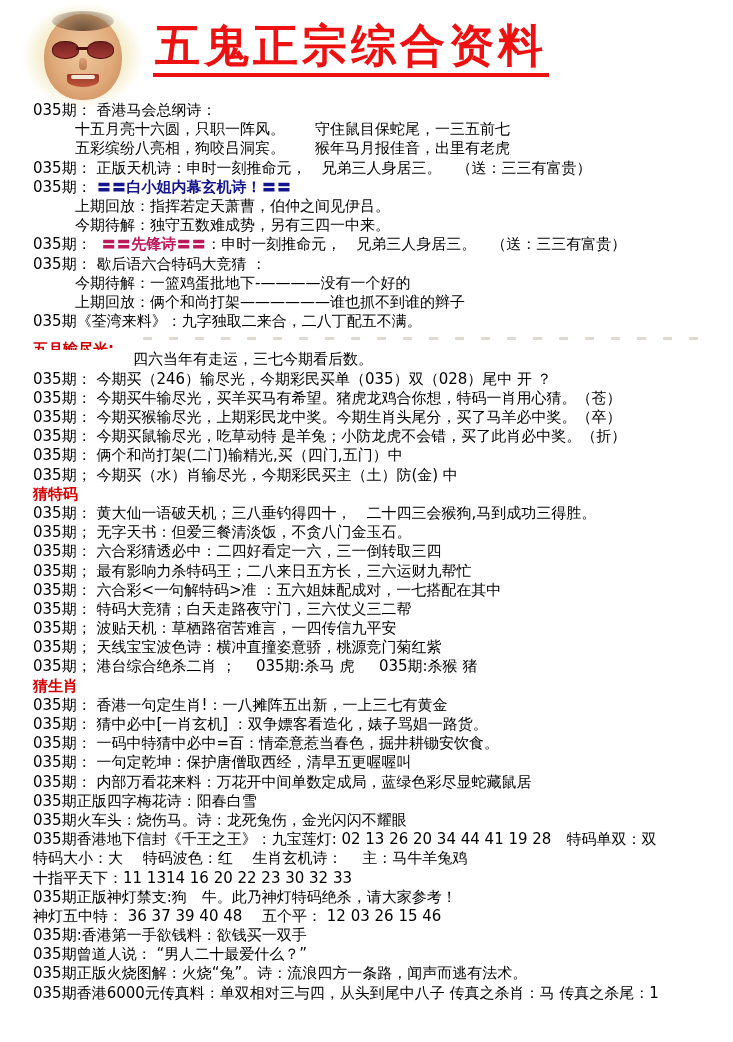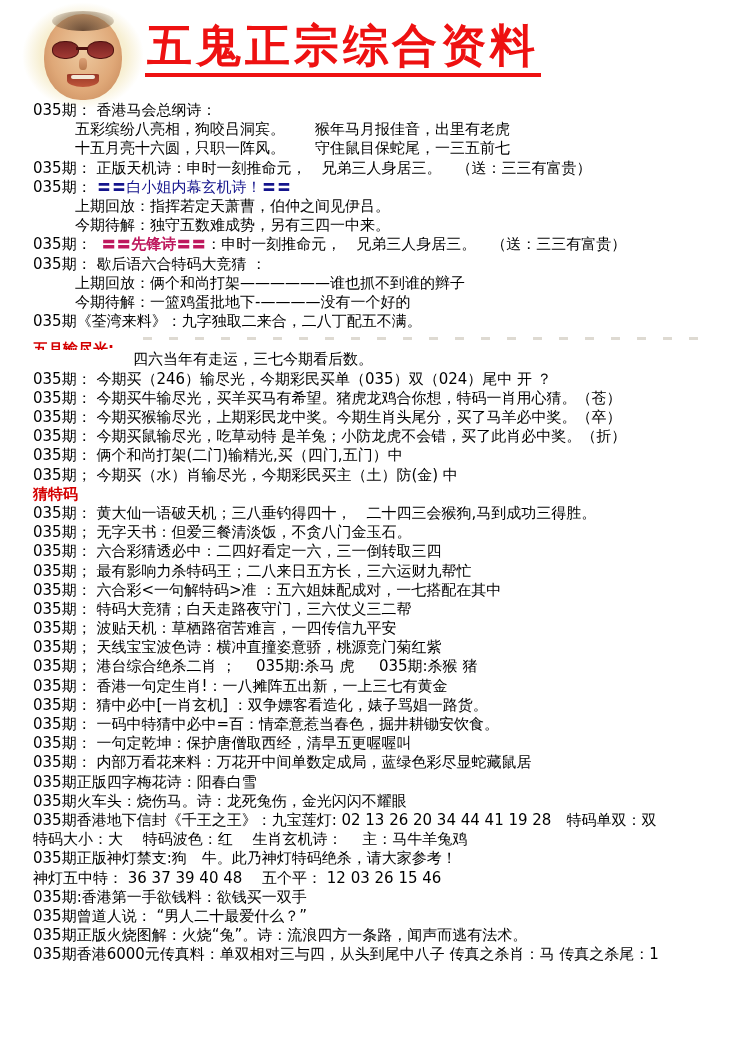--- a/index.html
+++ b/index.html
@@ -19,32 +19,32 @@
   .glasses{position:absolute;left:7px;top:27px;width:64px;height:20px;}
   .lens{position:absolute;width:25px;height:16px;border-radius:46%;
     background:linear-gradient(#742020,#a23a34);border:1px solid #4e1210;}
   .lens.l{left:1px;}.lens.r{right:1px;}
   .bridge{position:absolute;left:25px;top:6px;width:14px;height:3px;background:#4e1210;}
   .nose{position:absolute;left:35px;top:44px;width:8px;height:12px;border-radius:40%;
     background:linear-gradient(#dca176,#b97a4e);}
   .mouth{position:absolute;left:23px;top:60px;width:32px;height:13px;border-radius:8% 8% 50% 50%;
     background:linear-gradient(#973626,#c0563a);}
   .teeth{position:absolute;left:27px;top:61px;width:24px;height:4px;border-radius:2px;background:#f2e8d8;}
-  .title{position:absolute;left:145px;top:20px;margin:0;z-index:1;
+  .title{position:absolute;left:153px;top:20px;margin:0;z-index:1;
     font-family:"Liberation Serif","DejaVu Serif",serif;
     font-size:45px;font-weight:bold;letter-spacing:4px;line-height:52px;
     color:#ee1111;border-bottom:4px solid #ee1111;padding:0 2px 1px 2px;}
   
   .content{position:absolute;left:33px;top:101px;width:700px;z-index:1;}
   .line{white-space:pre;font-size:15px;line-height:19.2px;height:19.2px;color:#000;position:relative;}
   .ind1{padding-left:42px;}
   .ind2{padding-left:100px;}
   .sg-k{color:#000;margin-top:7px;}
   .sg-b{color:#be185d;font-weight:bold;}
-  .sg-v{color:#14148c;font-weight:normal;}
+  .sg-v{color:#14148c;font-weight:bold;}
   .sg-r{color:#d40000;font-weight:bold;}
   
   .clip-line{height:19.2px;}
   .clipbox{display:inline-block;height:10px;overflow:hidden;vertical-align:bottom;}
   .clipbox .sg-r{display:inline-block;margin-top:-9px;}
   .remnant-strip{position:absolute;left:110px;top:6px;width:560px;height:3px;
     background:repeating-linear-gradient(90deg,#dedad2 0 9px,rgba(0,0,0,0) 9px 26px);}
 </style>
 </head>
 <body>
@@ -62,57 +62,59 @@
       <div class="nose"></div>
       <div class="mouth"></div>
       <div class="teeth"></div>
     </div>
   </div>
   <h1 class="title">五鬼正宗综合资料</h1>
 </div>
 
 <div class="content" id="content">
     <div class="line ind0"><span class="sg-k">035期： 香港马会总纲诗：</span></div>
+    <div class="line ind1"><span class="sg-k">十五月亮十六圆，只职一阵风。　　守住鼠目保蛇尾，一三五前七</span></div>
     <div class="line ind1"><span class="sg-k">五彩缤纷八亮相，狗咬吕洞宾。　　猴年马月报佳音，出里有老虎</span></div>
-    <div class="line ind1"><span class="sg-k">十五月亮十六圆，只职一阵风。　　守住鼠目保蛇尾，一三五前七</span></div>
     <div class="line ind0"><span class="sg-k">035期： 正版天机诗：申时一刻推命元，　兄弟三人身居三。　（送：三三有富贵）</span></div>
     <div class="line ind0"><span class="sg-k">035期： </span><span class="sg-v">〓〓白小姐内幕玄机诗！〓〓</span></div>
     <div class="line ind1"><span class="sg-k">上期回放：指挥若定天萧曹，伯仲之间见伊吕。</span></div>
     <div class="line ind1"><span class="sg-k">今期待解：独守五数难成势，另有三四一中来。</span></div>
     <div class="line ind0"><span class="sg-k">035期：  </span><span class="sg-b">〓〓先锋诗〓〓</span><span class="sg-k">：申时一刻推命元，　兄弟三人身居三。　（送：三三有富贵）</span></div>
     <div class="line ind0"><span class="sg-k">035期： 歇后语六合特码大竞猜 ：</span></div>
+    <div class="line ind1"><span class="sg-k">今期待解：一篮鸡蛋批地下-————没有一个好的</span></div>
     <div class="line ind1"><span class="sg-k">上期回放：俩个和尚打架——————谁也抓不到谁的辫子</span></div>
-    <div class="line ind1"><span class="sg-k">今期待解：一篮鸡蛋批地下-————没有一个好的</span></div>
     <div class="line ind0"><span class="sg-k">035期《荃湾来料》：九字独取二来合，二八丁配五不满。</span></div>
     <div class="line ind0 clip-line"><span class="remnant-strip"></span><span class="clipbox"><span class="sg-r">五月输尽光:</span></span></div>
     <div class="line ind2"><span class="sg-k">四六当年有走运，三七今期看后数。</span></div>
-    <div class="line ind0"><span class="sg-k">035期： 今期买（246）输尽光，今期彩民买单（035）双（024）尾中 开 ？</span></div>
+    <div class="line ind0"><span class="sg-k">035期： 今期买（246）输尽光，今期彩民买单（035）双（028）尾中 开 ？</span></div>
     <div class="line ind0"><span class="sg-k">035期： 今期买牛输尽光，买羊买马有希望。猪虎龙鸡合你想，特码一肖用心猜。（苍）</span></div>
     <div class="line ind0"><span class="sg-k">035期： 今期买猴输尽光，上期彩民龙中奖。今期生肖头尾分，买了马羊必中奖。（卒）</span></div>
     <div class="line ind0"><span class="sg-k">035期： 今期买鼠输尽光，吃草动特 是羊兔；小防龙虎不会错，买了此肖必中奖。（折）</span></div>
     <div class="line ind0"><span class="sg-k">035期： 俩个和尚打架(二门)输精光,买（四门,五门）中</span></div>
     <div class="line ind0"><span class="sg-k">035期； 今期买（水）肖输尽光，今期彩民买主（土）防(金) 中</span></div>
     <div class="line ind0"><span class="sg-r">猜特码</span></div>
     <div class="line ind0"><span class="sg-k">035期： 黄大仙一语破天机；三八垂钓得四十，　二十四三会猴狗,马到成功三得胜。</span></div>
     <div class="line ind0"><span class="sg-k">035期； 无字天书：但爱三餐清淡饭，不贪八门金玉石。</span></div>
     <div class="line ind0"><span class="sg-k">035期： 六合彩猜透必中：二四好看定一六，三一倒转取三四</span></div>
     <div class="line ind0"><span class="sg-k">035期； 最有影响力杀特码王；二八来日五方长，三六运财九帮忙</span></div>
     <div class="line ind0"><span class="sg-k">035期： 六合彩&lt;一句解特码&gt;准 ：五六姐妹配成对，一七搭配在其中</span></div>
     <div class="line ind0"><span class="sg-k">035期： 特码大竞猜；白天走路夜守门，三六仗义三二帮</span></div>
     <div class="line ind0"><span class="sg-k">035期； 波贴天机：草栖路宿苦难言，一四传信九平安</span></div>
     <div class="line ind0"><span class="sg-k">035期； 天线宝宝波色诗：横冲直撞姿意骄，桃源竞门菊红紫</span></div>
     <div class="line ind0"><span class="sg-k">035期； 港台综合绝杀二肖 ；　 035期:杀马 虎 　 035期:杀猴 猪</span></div>
+    <div class="line ind0"><span class="sg-r">猜生肖</span></div>
     <div class="line ind0"><span class="sg-k">035期： 香港一句定生肖!：一八摊阵五出新，一上三七有黄金</span></div>
     <div class="line ind0"><span class="sg-k">035期： 猜中必中[一肖玄机] ：双争嫖客看造化，婊子骂娼一路货。</span></div>
     <div class="line ind0"><span class="sg-k">035期： 一码中特猜中必中=百：情牵意惹当春色，掘井耕锄安饮食。</span></div>
     <div class="line ind0"><span class="sg-k">035期： 一句定乾坤：保护唐僧取西经，清早五更喔喔叫</span></div>
     <div class="line ind0"><span class="sg-k">035期： 内部万看花来料：万花开中间单数定成局，蓝绿色彩尽显蛇藏鼠居</span></div>
     <div class="line ind0"><span class="sg-k">035期正版四字梅花诗：阳春白雪</span></div>
     <div class="line ind0"><span class="sg-k">035期火车头：烧伤马。诗：龙死兔伤，金光闪闪不耀眼</span></div>
     <div class="line ind0"><span class="sg-k">035期香港地下信封《千王之王》：九宝莲灯: 02 13 26 20 34 44 41 19 28　特码单双：双</span></div>
     <div class="line ind0"><span class="sg-k">特码大小：大　 特码波色：红 　生肖玄机诗：　 主：马牛羊兔鸡</span></div>
+    <div class="line ind0"><span class="sg-k">十指平天下：11 1314 16 20 22 23 30 32 33</span></div>
     <div class="line ind0"><span class="sg-k">035期正版神灯禁支:狗　牛。此乃神灯特码绝杀，请大家参考！</span></div>
     <div class="line ind0"><span class="sg-k">神灯五中特： 36 37 39 40 48 　五个平： 12 03 26 15 46</span></div>
     <div class="line ind0"><span class="sg-k">035期:香港第一手欲钱料：欲钱买一双手</span></div>
     <div class="line ind0"><span class="sg-k">035期曾道人说： “男人二十最爱什么？”</span></div>
     <div class="line ind0"><span class="sg-k">035期正版火烧图解：火烧“兔”。诗：流浪四方一条路，闻声而逃有法术。</span></div>
     <div class="line ind0"><span class="sg-k">035期香港6000元传真料：单双相对三与四，从头到尾中八子 传真之杀肖：马 传真之杀尾：1</span></div>
   </div>
 
 </body></html>

